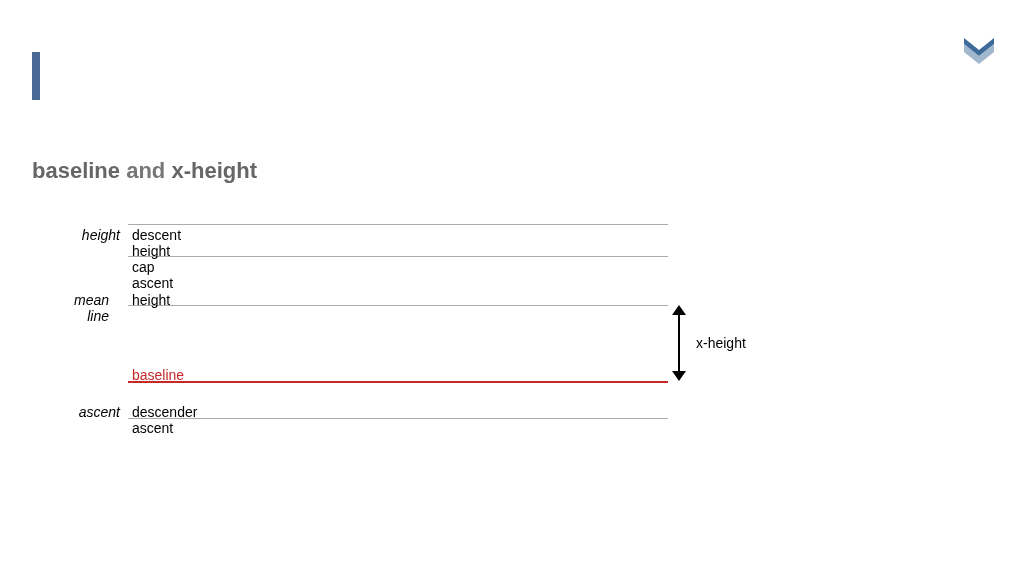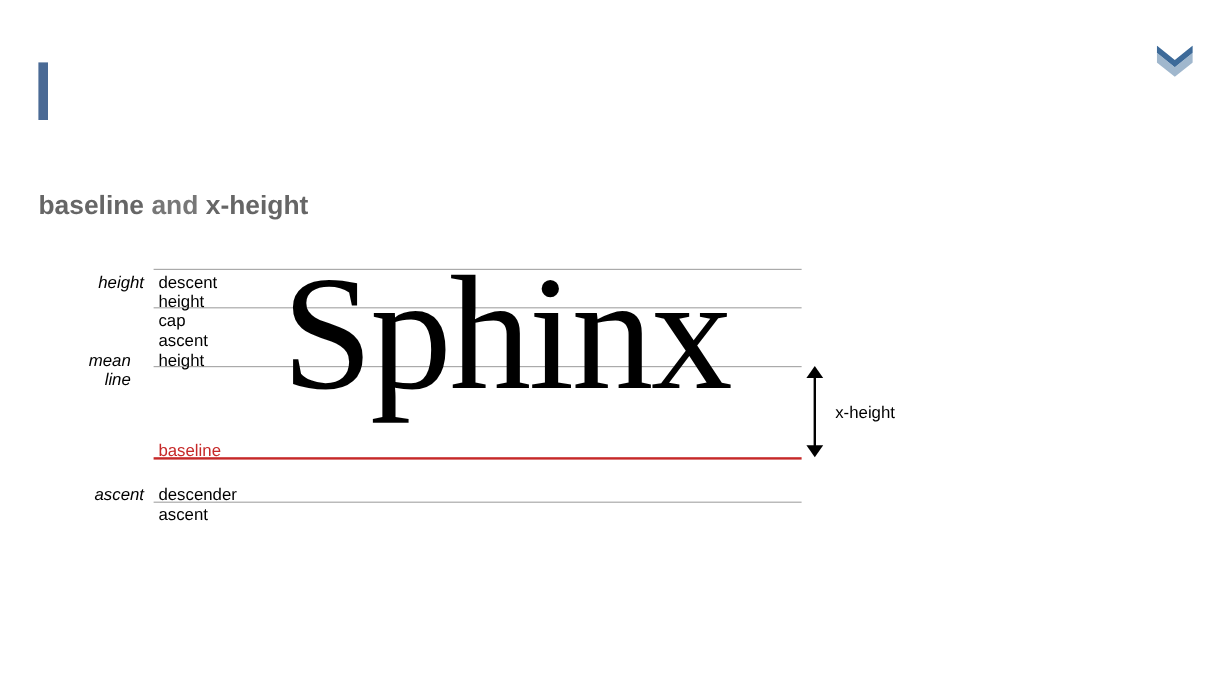--- a/index.html
+++ b/index.html
@@ -188,21 +188,20 @@
   </div>
 
   <div class="mid-labels">
     <div class="lbl-ascender">descent height</div>
     <div class="lbl-capheight">cap ascent</div>
     <div class="lbl-median">height</div>
     <div class="lbl-baseline">baseline</div>
     <div class="lbl-descender">descender ascent</div>
   </div>
 
-  <div class="big-word">Sphinx</div>
 
   <div class="xheight-marker">
     <div class="xheight-arrows">
       <div class="arrow-up"></div>
       <div class="xheight-line"></div>
       <div class="arrow-down"></div>
     </div>
     <div class="xheight-label">x-height</div>
   </div>
 </div>

